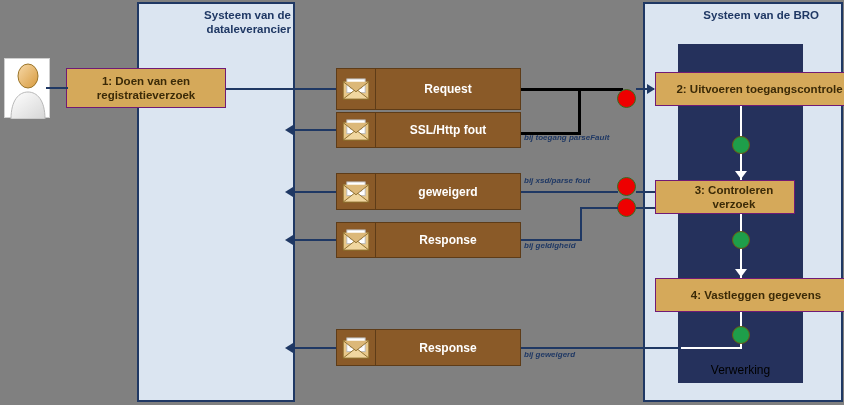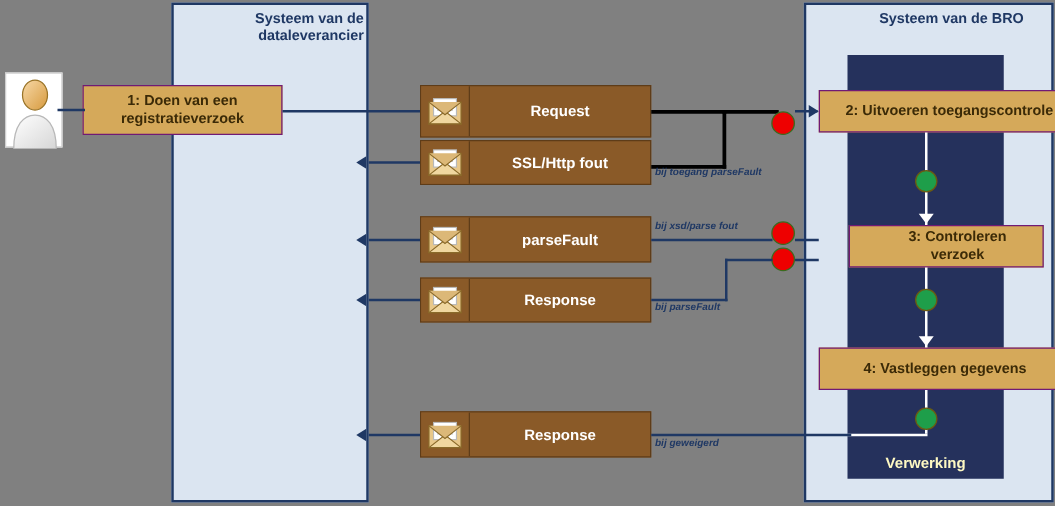--- a/index.html
+++ b/index.html
@@ -47,21 +47,21 @@
   .dot-red{background:#ee0000;border:1px solid #3a6b1e;}
   .dot-green{background:#1e9e4a;border:1px solid #6b5a12;}
 
   .arrow{position:absolute;width:0;height:0;}
   .arrow-left{border-top:5px solid transparent;border-bottom:5px solid transparent;
               border-right:8px solid #1f3864;}
   .arrow-right{border-top:5px solid transparent;border-bottom:5px solid transparent;
                border-left:8px solid #1f3864;}
   .arrow-down-w{border-left:6px solid transparent;border-right:6px solid transparent;
                 border-top:8px solid #ffffff;}
-  .verw{position:absolute;color:#fef9c3;font-weight:bold;font-size:12px;text-align:center;}
+  .verw{position:absolute;color:#000000;font-weight:normal;font-size:12px;text-align:center;}
 </style>
 </head>
 <body>
 
 <div class="canvas">
 
   <div class="lane" style="left:137px;top:2px;width:158px;height:400px;"></div>
   <div class="lane-title" style="left:141px;top:8px;width:150px;">Systeem van de dataleverancier</div>
 
   <div class="lane" style="left:643px;top:2px;width:200px;height:400px;"></div>
@@ -127,21 +127,21 @@
       <svg viewBox="0 0 30 24" width="28" height="22">
         <rect x="1" y="4" width="28" height="19" fill="#e8c88a" stroke="#8a6a2a" stroke-width="1"></rect>
         <rect x="5" y="1" width="20" height="15" fill="#ffffff" stroke="#b9b9b9" stroke-width="1"></rect>
         <line x1="8" y1="5" x2="22" y2="5" stroke="#c9c9c9" stroke-width="1"></line>
         <line x1="8" y1="8" x2="22" y2="8" stroke="#c9c9c9" stroke-width="1"></line>
         <line x1="8" y1="11" x2="22" y2="11" stroke="#c9c9c9" stroke-width="1"></line>
         <path d="M1 23 L15 12 L29 23 Z" fill="#f0d7a0" stroke="#8a6a2a" stroke-width="1"></path>
         <path d="M1 4 L15 15 L29 4" fill="#dcb878" stroke="#8a6a2a" stroke-width="1"></path>
       </svg>
     </div>
-    <div class="txt">parseFault</div>
+    <div class="txt">geweigerd</div>
   </div>
 
   <div class="msgbox" style="left:336px;top:222px;width:185px;height:36px;">
     <div class="env">
       <svg viewBox="0 0 30 24" width="28" height="22">
         <rect x="1" y="4" width="28" height="19" fill="#e8c88a" stroke="#8a6a2a" stroke-width="1"></rect>
         <rect x="5" y="1" width="20" height="15" fill="#ffffff" stroke="#b9b9b9" stroke-width="1"></rect>
         <line x1="8" y1="5" x2="22" y2="5" stroke="#c9c9c9" stroke-width="1"></line>
         <line x1="8" y1="8" x2="22" y2="8" stroke="#c9c9c9" stroke-width="1"></line>
         <line x1="8" y1="11" x2="22" y2="11" stroke="#c9c9c9" stroke-width="1"></line>
@@ -164,21 +164,21 @@
         <path d="M1 4 L15 15 L29 4" fill="#dcb878" stroke="#8a6a2a" stroke-width="1"></path>
       </svg>
     </div>
     <div class="txt">Response</div>
   </div>
 
   <div class="pbox" style="left:655px;top:72px;width:209px;height:34px;">
     <span class="lbl">2: Uitvoeren toegangscontrole</span>
   </div>
 
-  <div class="pbox" style="left:679px;top:180px;width:156px;height:34px;padding-left:18px;">
+  <div class="pbox" style="left:655px;top:180px;width:140px;height:34px;padding-left:18px;">
     <span class="lbl">3:  Controleren verzoek</span>
   </div>
 
   <div class="pbox" style="left:655px;top:278px;width:202px;height:34px;">
     <span class="lbl">4: Vastleggen gegevens</span>
   </div>
 
   <div class="verw" style="left:678px;top:363px;width:125px;">Verwerking</div>
 
   <div class="ln ln-h" style="left:226px;top:88px;width:110px;"></div>
@@ -222,16 +222,16 @@
   <div class="ln ln-v ln-white" style="left:740px;top:312px;width:2px;height:35px;"></div>
   <div class="dot dot-green" style="left:732px;top:326px;width:18px;height:18px;"></div>
 
   <div class="ln ln-h ln-white" style="left:678px;top:347px;width:64px;height:2px;"></div>
   <div class="ln ln-h" style="left:521px;top:347px;width:160px;"></div>
   <div class="ln ln-h" style="left:295px;top:347px;width:41px;"></div>
   <div class="arrow arrow-left" style="left:285px;top:343px;"></div>
 
   <div class="note" style="left:524px;top:133px;">bij toegang parseFault</div>
   <div class="note" style="left:524px;top:176px;">bij xsd/parse fout</div>
-  <div class="note" style="left:524px;top:241px;">bij parseFault</div>
+  <div class="note" style="left:524px;top:241px;">bij geldigheid</div>
   <div class="note" style="left:524px;top:350px;">bij geweigerd</div>
 
 </div>
 
 </body></html>

